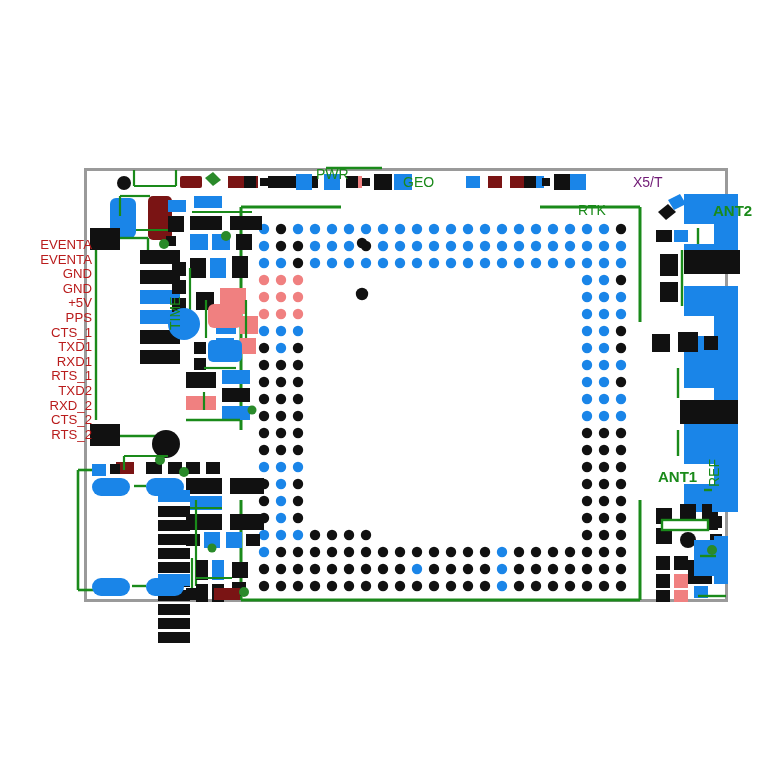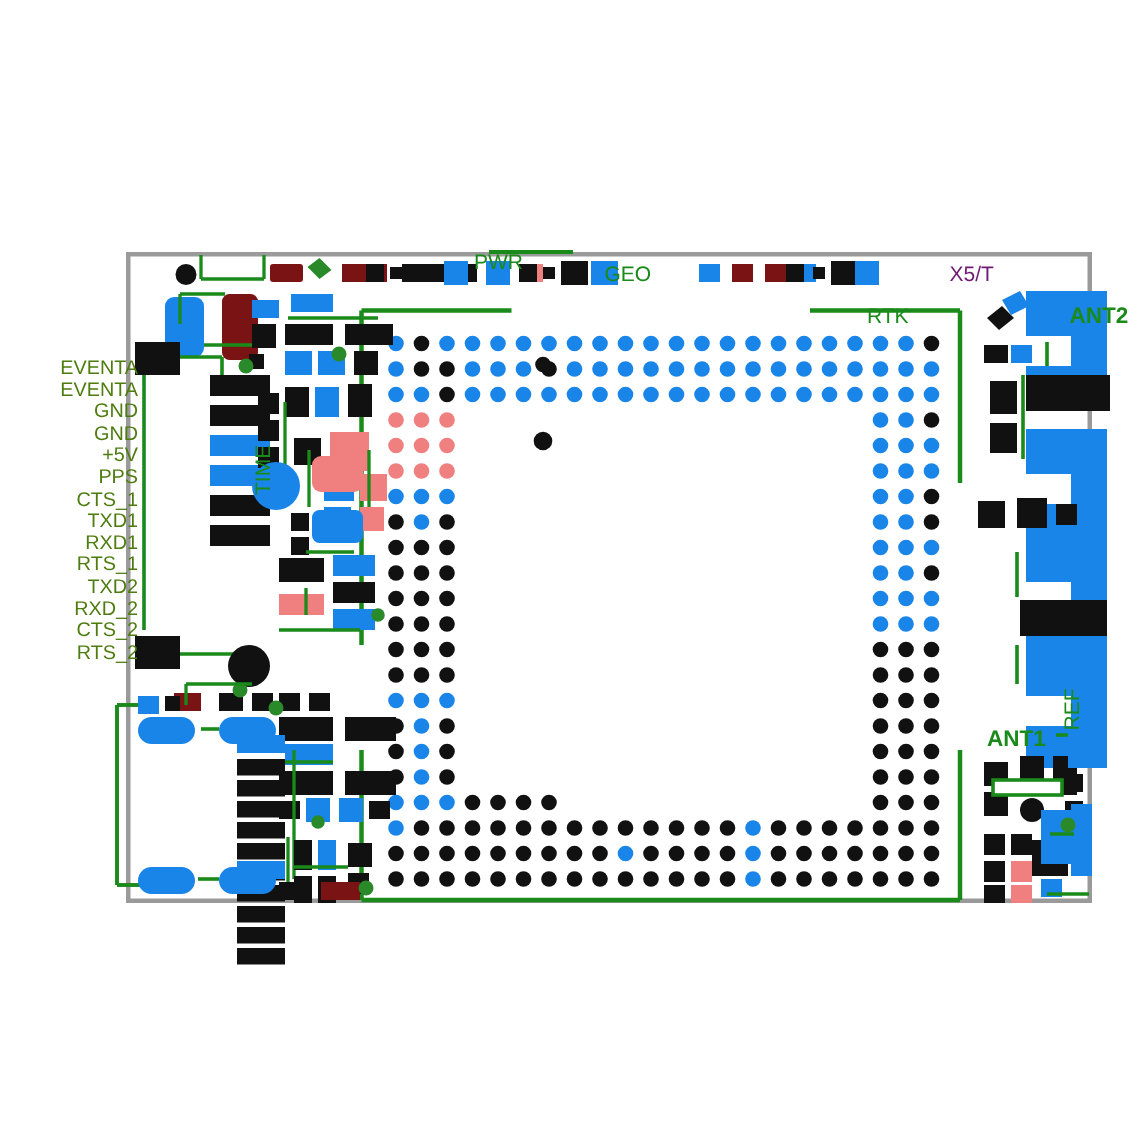--- a/index.html
+++ b/index.html
@@ -6,21 +6,21 @@
   body{width:761px;height:761px;font-family:"Liberation Sans",sans-serif;overflow:hidden;}
   #stage{position:relative;width:761px;height:761px;background:#ffffff;}
   #board{position:absolute;left:84px;top:168px;width:644px;height:434px;
          border:3px solid #9a9a9a;background:#ffffff;box-sizing:border-box;}
   .lyr{position:absolute;left:0;top:0;width:761px;height:761px;pointer-events:none;}
   .lbl{position:absolute;color:#1a8a1a;font-size:14px;line-height:14px;white-space:nowrap;}
   .lbl.b{font-weight:bold;font-size:15px;}
   .lbl.g{color:#701a75;}
   .lbl.v{transform-origin:0 0;transform:rotate(-90deg);}
   .pinlist{position:absolute;left:14px;top:238px;width:78px;text-align:right;
-           color:#4d7c0f;font-size:13.2px;line-height:14.6px;}
+           color:#b91c1c;font-size:13.2px;line-height:14.6px;}
   .pinlist div{white-space:nowrap;}
 </style>
 </head>
 <body>
 
 <div id="stage">
 
   <div id="board"></div>
 
   <svg class="lyr" id="art" xmlns="http://www.w3.org/2000/svg" viewBox="0 0 761 761">
@@ -482,16 +482,16 @@
       <div>RXD_2</div>
       <div>CTS_2</div>
       <div>RTS_2</div>
     </div>
 
 <div class="lbl" style="left: 316px; top: 167px;">PWR</div>
     <div class="lbl" style="left: 403px; top: 175px;">GEO</div>
     <div class="lbl" style="left: 578px; top: 175px; margin-top: 28px;">RTK</div>
     <div class="lbl g" style="left: 633px; top: 175px;">X5/T</div>
     <div class="lbl b" style="left: 713px; top: 174px; margin-top: 30px;">ANT2</div>
-    <div class="lbl b" style="left: 658px; top: 486px;">ANT1</div>
+    <div class="lbl b" style="left: 658px; top: 470px;">ANT1</div>
     <div class="lbl v" style="left: 168px; top: 330px;">TIME</div>
     <div class="lbl v" style="left: 707px; top: 487px;">REF</div>
   </div>
 
 </body></html>

